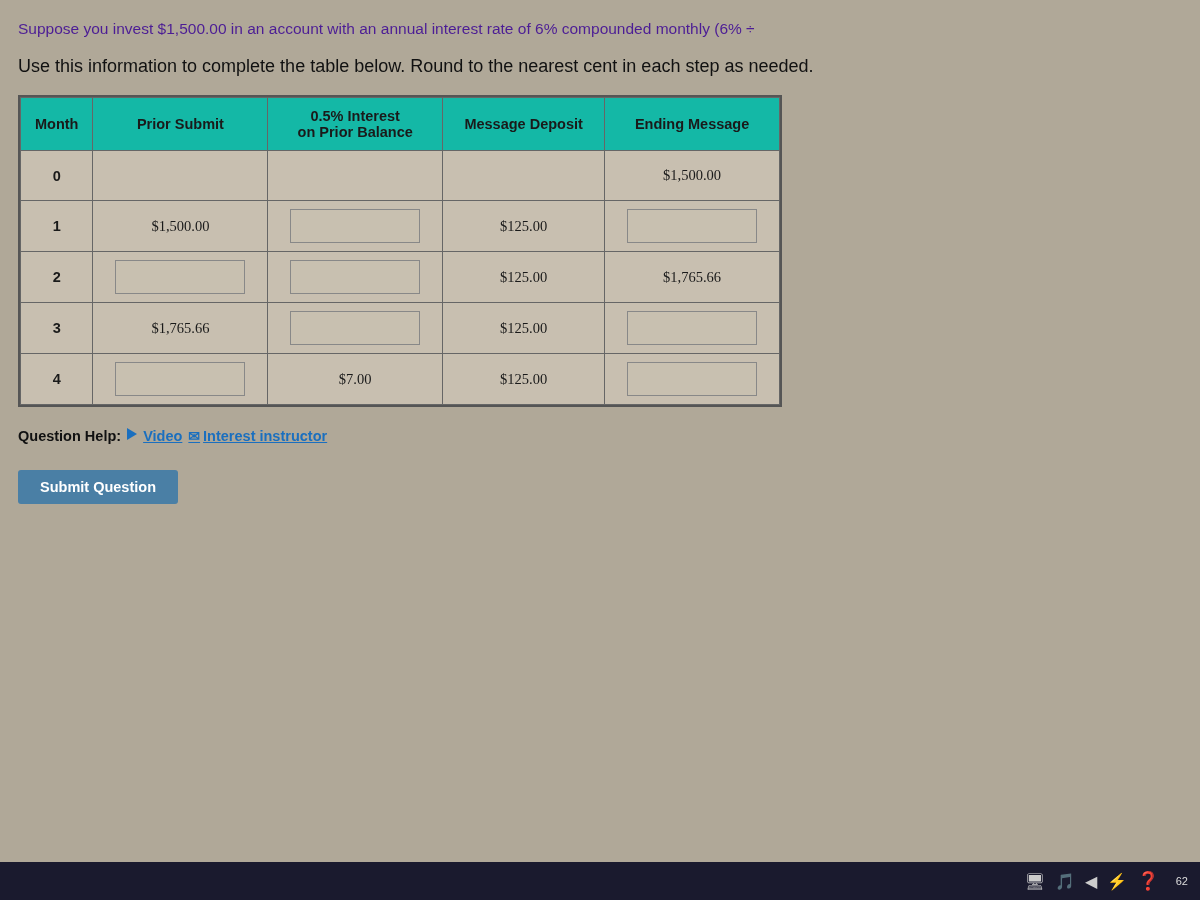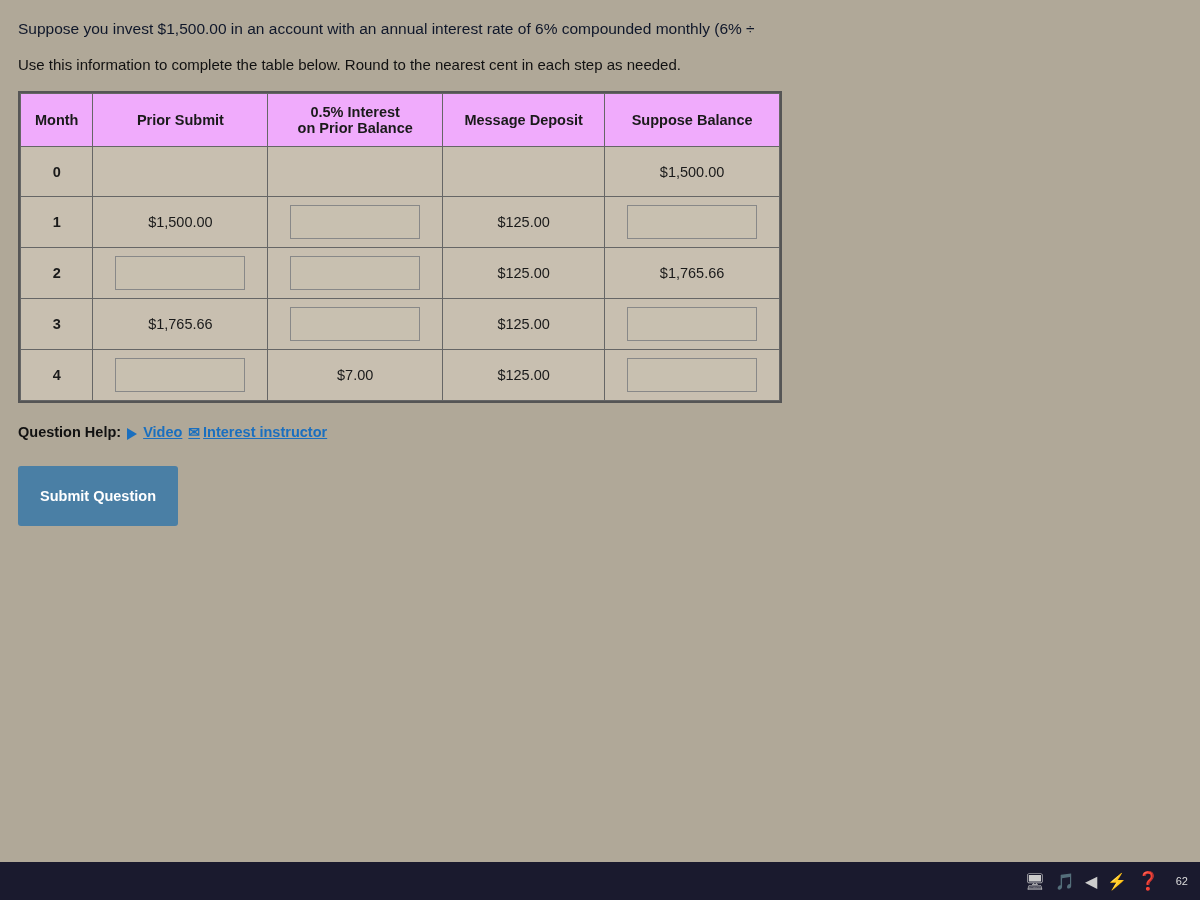--- a/index.html
+++ b/index.html
@@ -11,25 +11,25 @@
       color: #1a1a1a;
       padding: 18px 18px 0 18px;
       width: 1200px;
       min-height: 900px;
     }
 
     .intro-text {
       font-size: 15.5px;
       line-height: 1.45;
       margin-bottom: 16px;
-      color: #0f172a;
+      color: #4c1d95;
     }
 
     .instruction-text {
-      font-size: 15px;
+      font-size: 18px;
       margin-bottom: 18px;
       color: #111;
     }
 
     .table-container {
       border: 2px solid #555;
       display: inline-block;
       background: #c8bfb0;
     }
 
@@ -39,21 +39,21 @@
     }
 
     table th, table td {
       border: 1.5px solid #666;
       padding: 8px 14px;
       text-align: center;
       vertical-align: middle;
     }
 
     table thead th {
-      background-color: #f0abfc;
+      background-color: #14b8a6;
       font-weight: bold;
       font-size: 14.5px;
       padding: 10px 14px;
     }
 
     table tbody td {
       background-color: #c8bfb0;
       font-size: 14.5px;
       height: 50px;
     }
@@ -68,47 +68,48 @@
       height: 34px;
       background-color: #c8c0b0;
       border: 1.5px solid #888;
       padding: 4px 8px;
       font-size: 14px;
       outline: none;
     }
 
     .static-value {
       font-size: 14.5px;
+      font-family: Liberation Serif, serif;
     }
 
     .question-help {
       margin-top: 18px;
       font-size: 14.5px;
       color: #111;
       display: flex;
       align-items: center;
       gap: 6px;
       font-weight: bold;
     }
 
     .question-help .help-link {
       color: #1a6fbf;
       text-decoration: underline;
       cursor: pointer;
       display: inline-flex;
-      align-items: flex-end;
+      align-items: flex-start;
       gap: 3px;
     }
 
     .submit-btn {
       margin-top: 14px;
       background-color: #4a7fa5;
       color: white;
       border: none;
-      padding: 22px 22px;
+      padding: 9px 22px;
       font-size: 14.5px;
       font-weight: bold;
       cursor: pointer;
       border-radius: 3px;
     }
 
     .taskbar {
       position: fixed;
       bottom: 0;
       left: 0;
@@ -149,21 +150,21 @@
   <table>
     <thead>
       <tr>
         <th class="month-col">Month</th>
         <th>Prior Submit</th>
         <th>
           <span>0.5% Interest</span><br>
           <span>on Prior Balance</span>
         </th>
         <th>Message Deposit</th>
-        <th>Suppose Balance</th>
+        <th>Ending Message</th>
       </tr>
     </thead>
     <tbody id="table-body">
     <tr>
           <td class="month-col">0</td>
           <td></td>
           <td></td>
           <td></td>
           <td><span class="static-value">$1,500.00</span></td>
         </tr>

